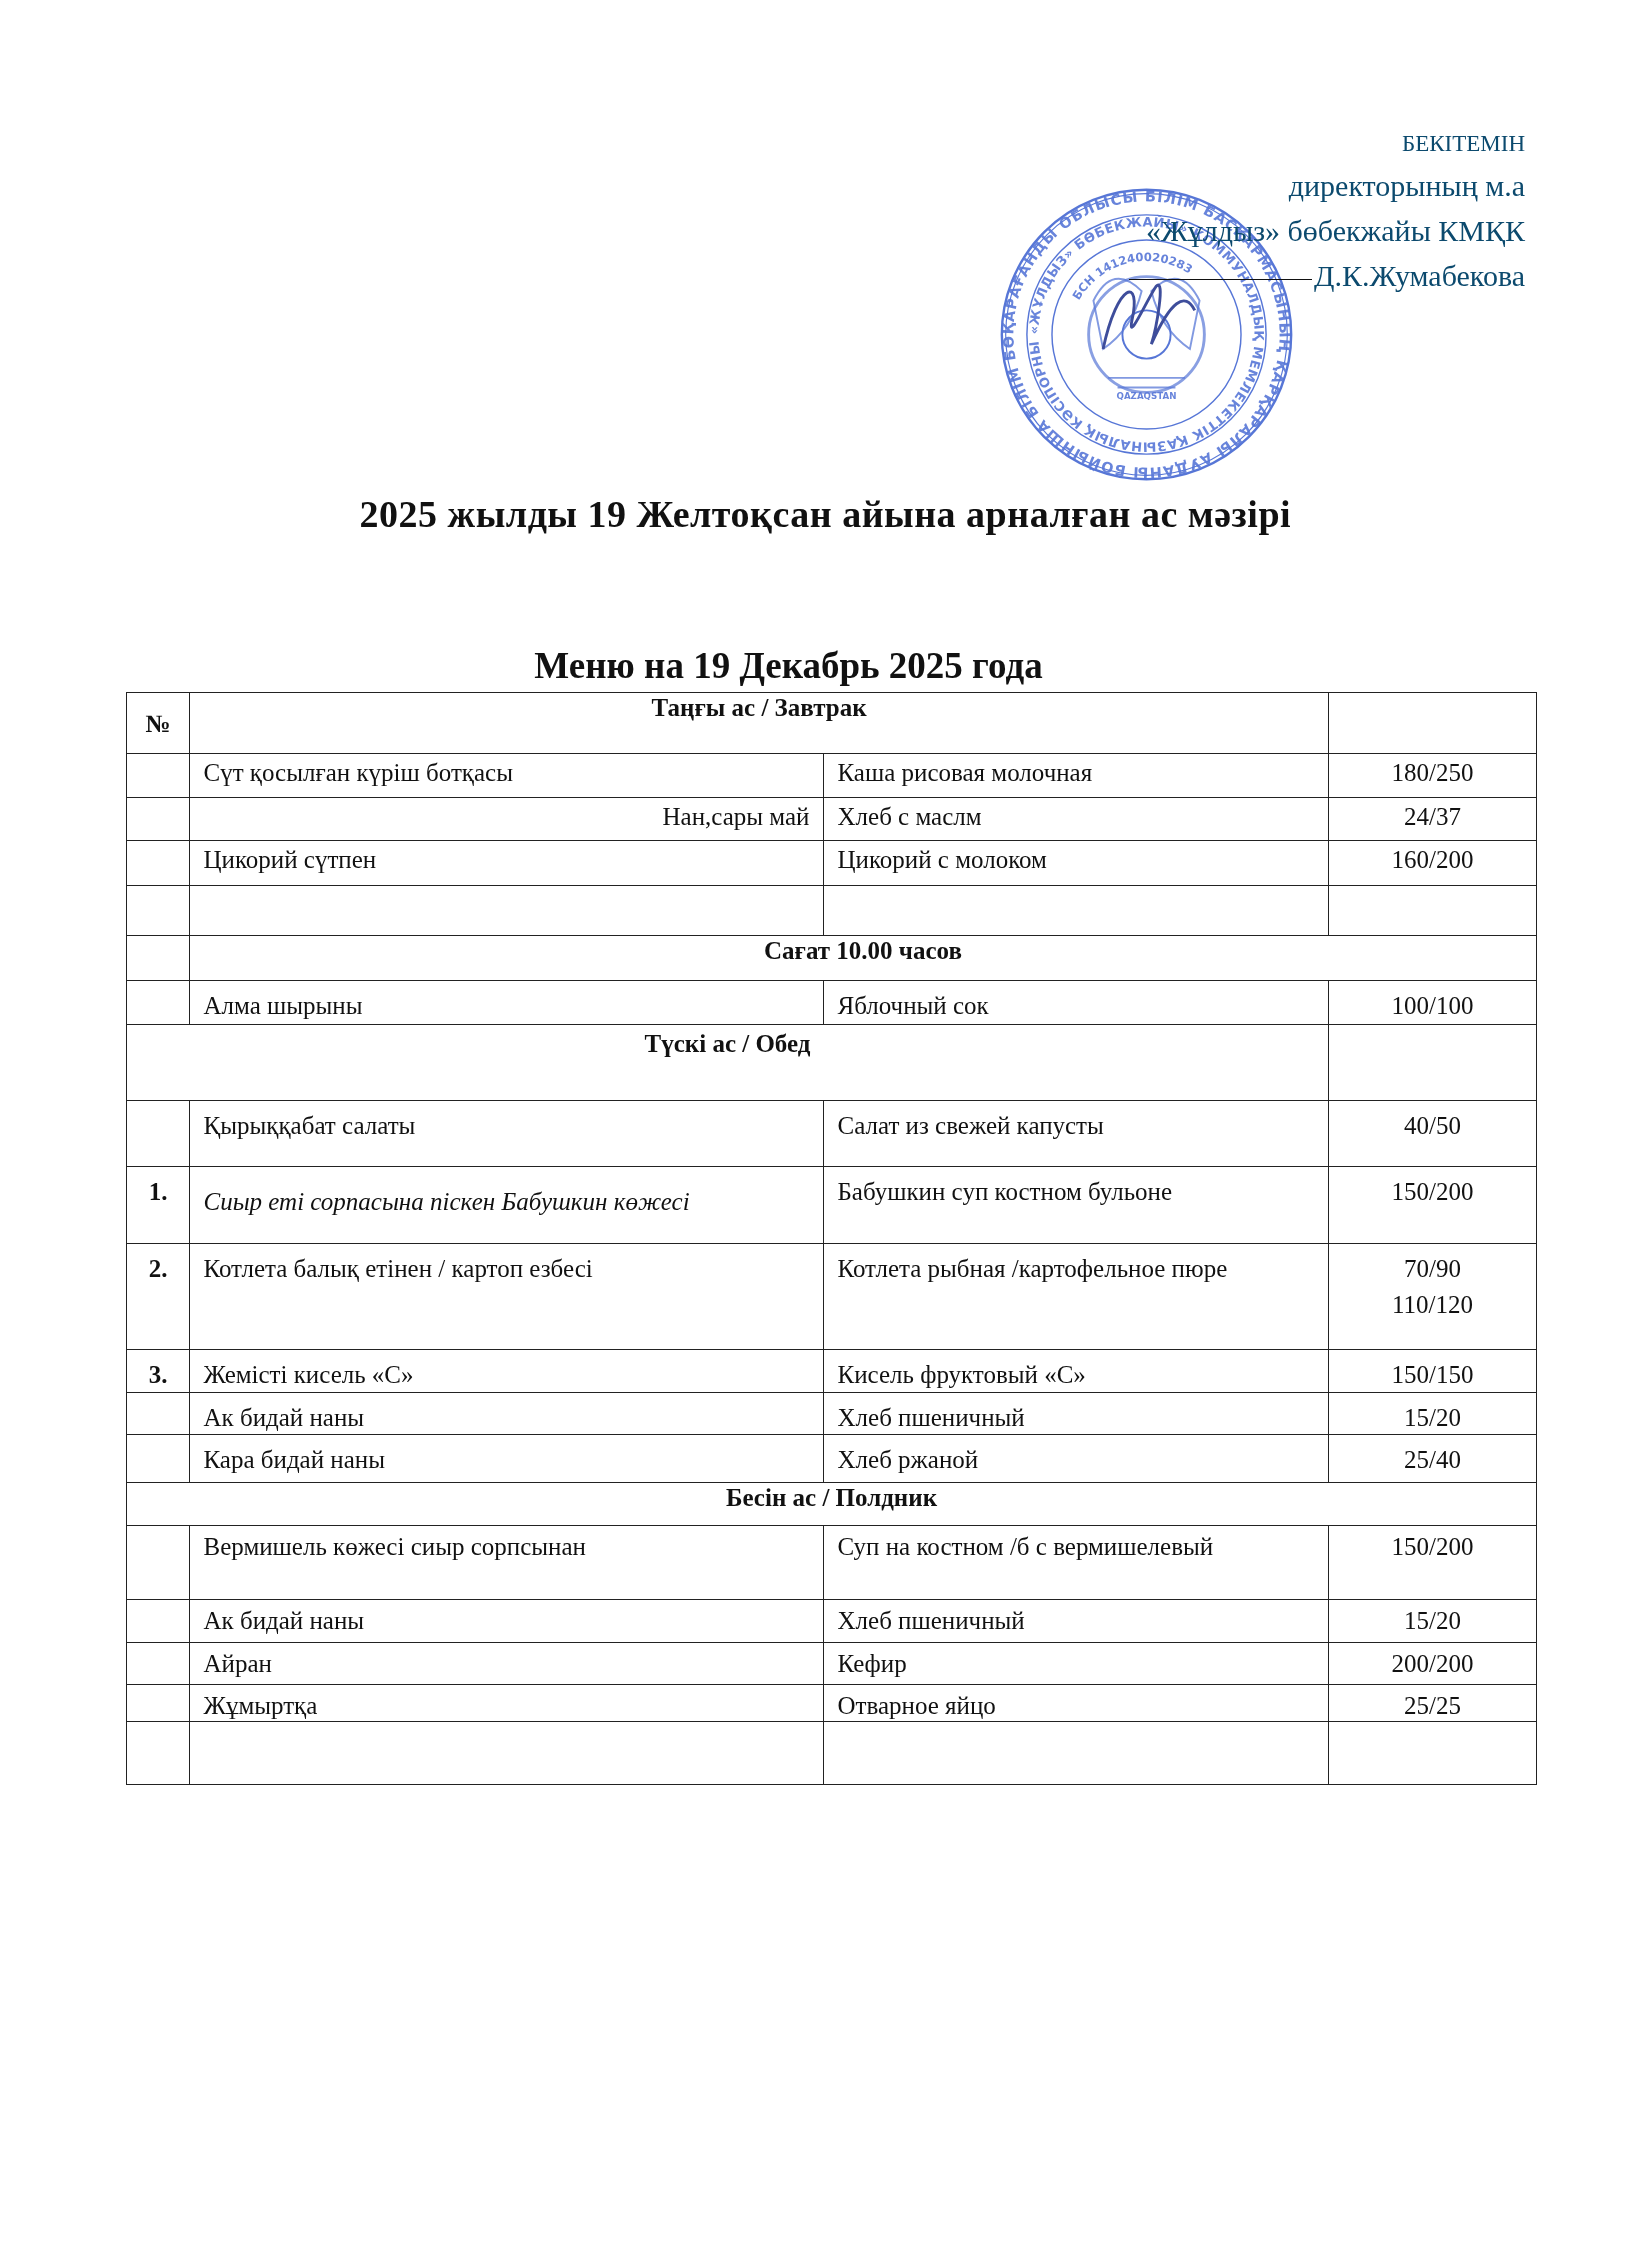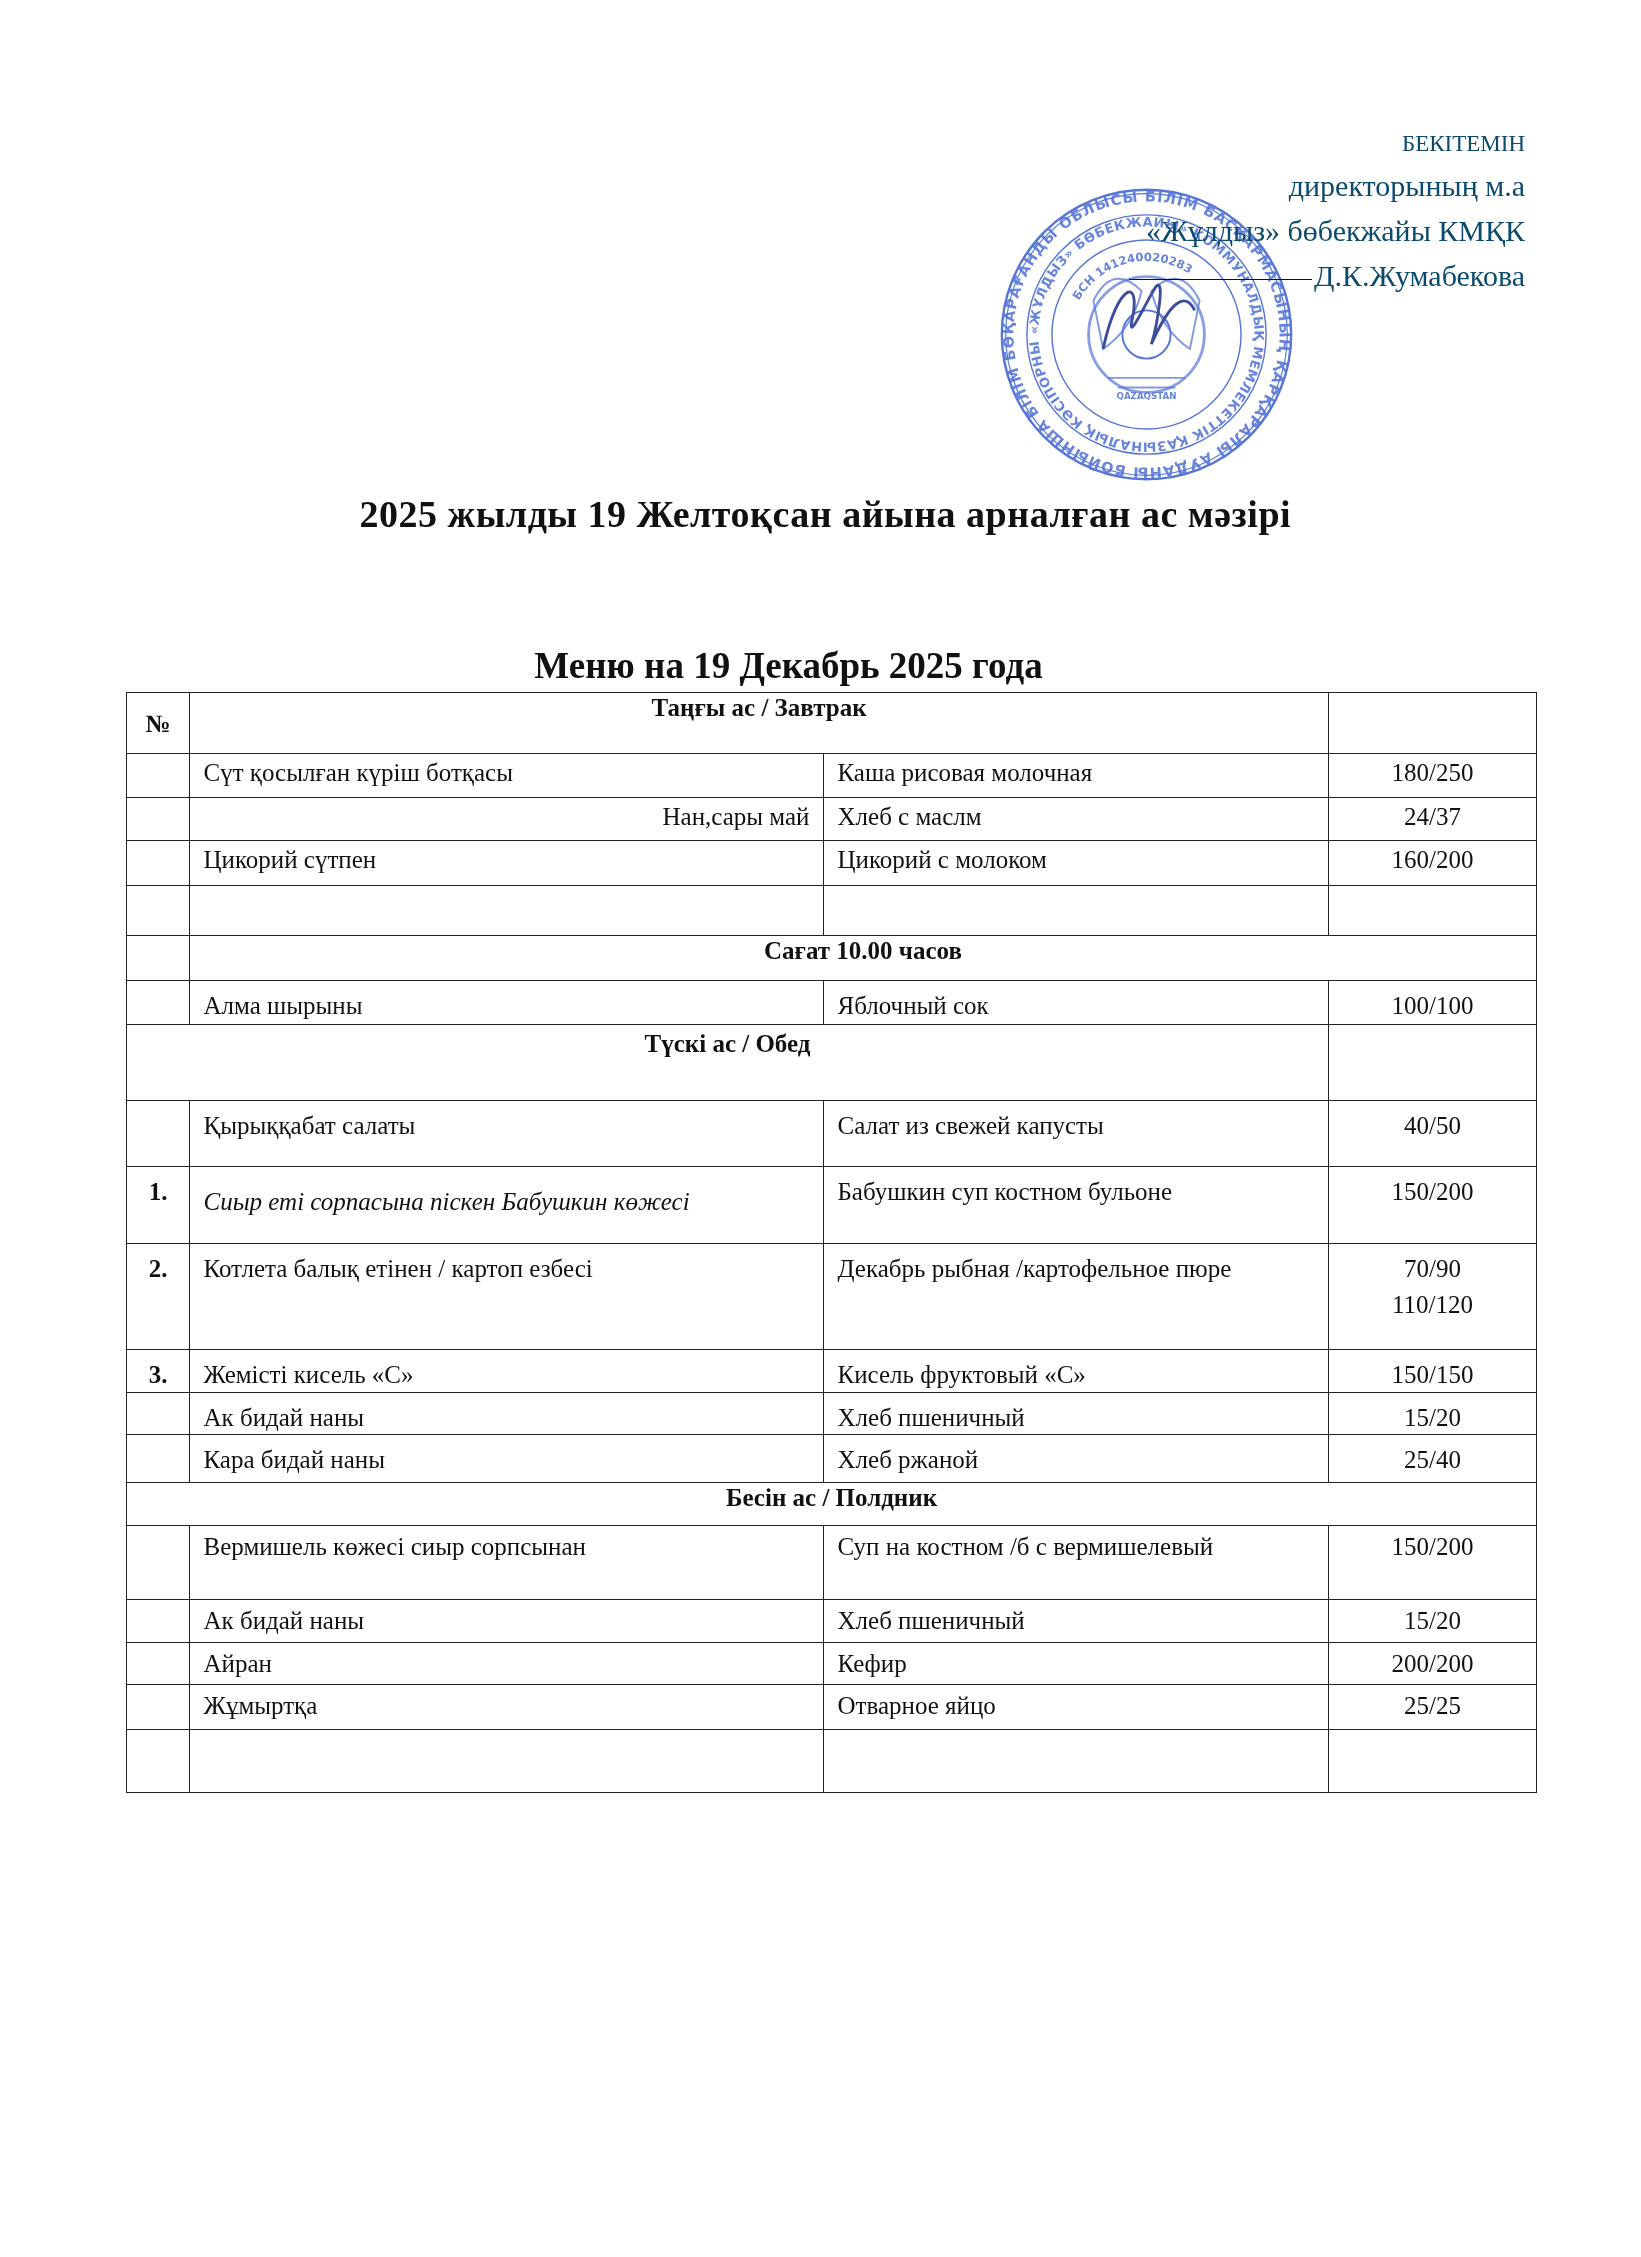--- a/index.html
+++ b/index.html
@@ -127,21 +127,21 @@
       </tr>
       <tr style="height: 77px;">
         <td class="num" style="padding-top: 9.7px;">1.</td>
         <td style="padding-top: 20px; font-style: italic;">Сиыр   еті сорпасына піскен Бабушкин көжесі</td>
         <td style="padding-top: 9.7px;">Бабушкин суп  костном  бульоне</td>
         <td class="qty" style="padding-top: 9.7px;">150/200</td>
       </tr>
       <tr style="height: 106px;">
         <td class="num" style="padding-top: 9.7px;">2.</td>
         <td style="padding-top: 9.7px;">Котлета  балық  етінен  / картоп езбесі</td>
-        <td style="padding-top: 9.7px;">Декабрь рыбная     /картофельное пюре</td>
+        <td style="padding-top: 9.7px;">Котлета рыбная     /картофельное пюре</td>
         <td class="qty" style="padding-top: 9.7px;">
           <div>70/90</div>
           <div style="margin-top: 7.7px;">110/120</div>
         </td>
       </tr>
       <tr style="height: 43px;">
         <td class="num" style="padding-top: 9.7px;">3.</td>
         <td style="padding-top: 9.7px;">Жемісті кисель «С»</td>
         <td style="padding-top: 9.7px;">Кисель фруктовый «С»</td>
         <td class="qty" style="padding-top: 9.7px;">150/150</td>
@@ -172,21 +172,21 @@
         <td style="padding-top: 5.8px;">Ак бидай наны</td>
         <td style="padding-top: 5.8px;">Хлеб пшеничный</td>
         <td class="qty" style="padding-top: 5.8px;">15/20</td>
       </tr>
       <tr style="height: 42px;">
         <td class="num" style="padding-top: 5.8px;"></td>
         <td style="padding-top: 5.8px;">Айран</td>
         <td style="padding-top: 5.8px;">Кефир</td>
         <td class="qty" style="padding-top: 5.8px;">200/200</td>
       </tr>
-      <tr style="height: 45px;">
+      <tr style="height: 37px;">
         <td class="num" style="padding-top: 5.8px;"></td>
         <td style="padding-top: 5.8px;">Жұмыртқа</td>
         <td style="padding-top: 5.8px;">Отварное яйцо</td>
         <td class="qty" style="padding-top: 5.8px;">25/25</td>
       </tr>
       <tr style="height: 63px;">
         <td class="num" style="padding-top: 5.8px;"></td>
         <td style="padding-top: 5.8px;"></td>
         <td style="padding-top: 5.8px;"></td>
         <td class="qty" style="padding-top: 5.8px;"></td>

